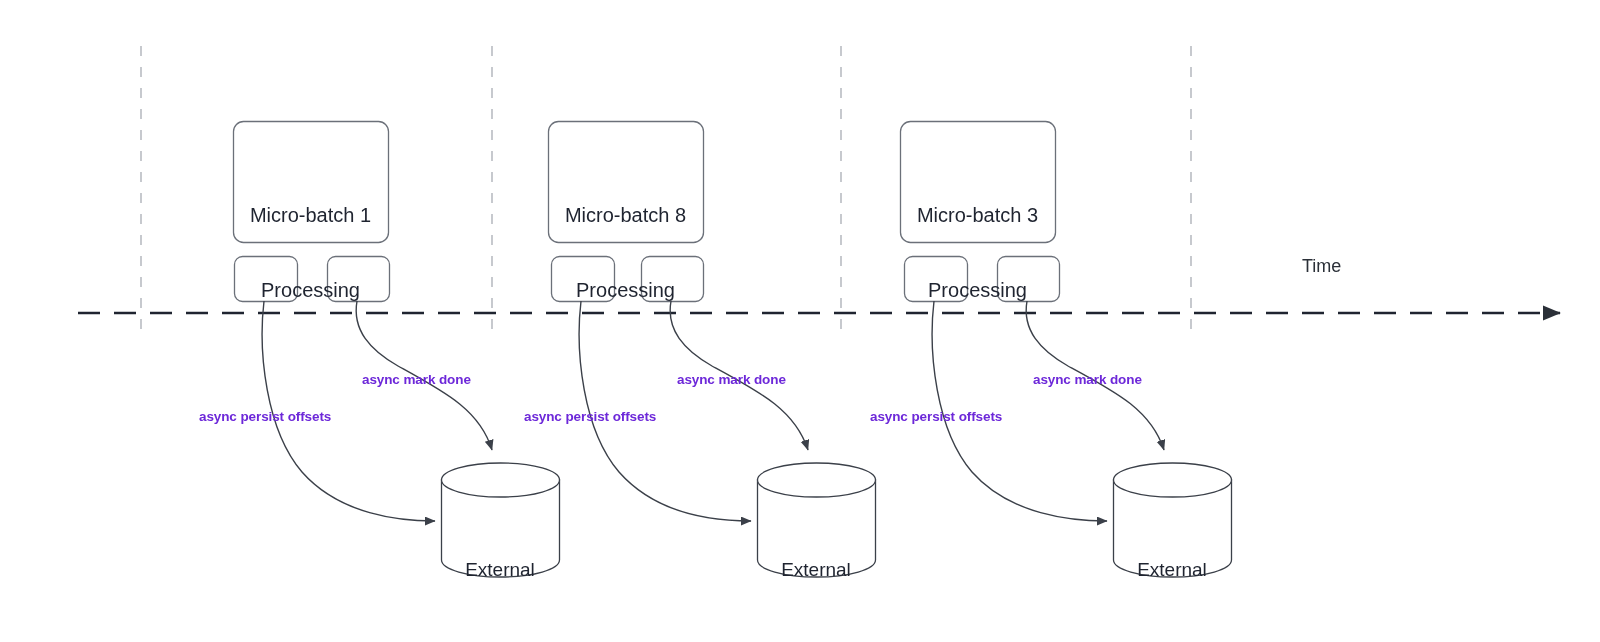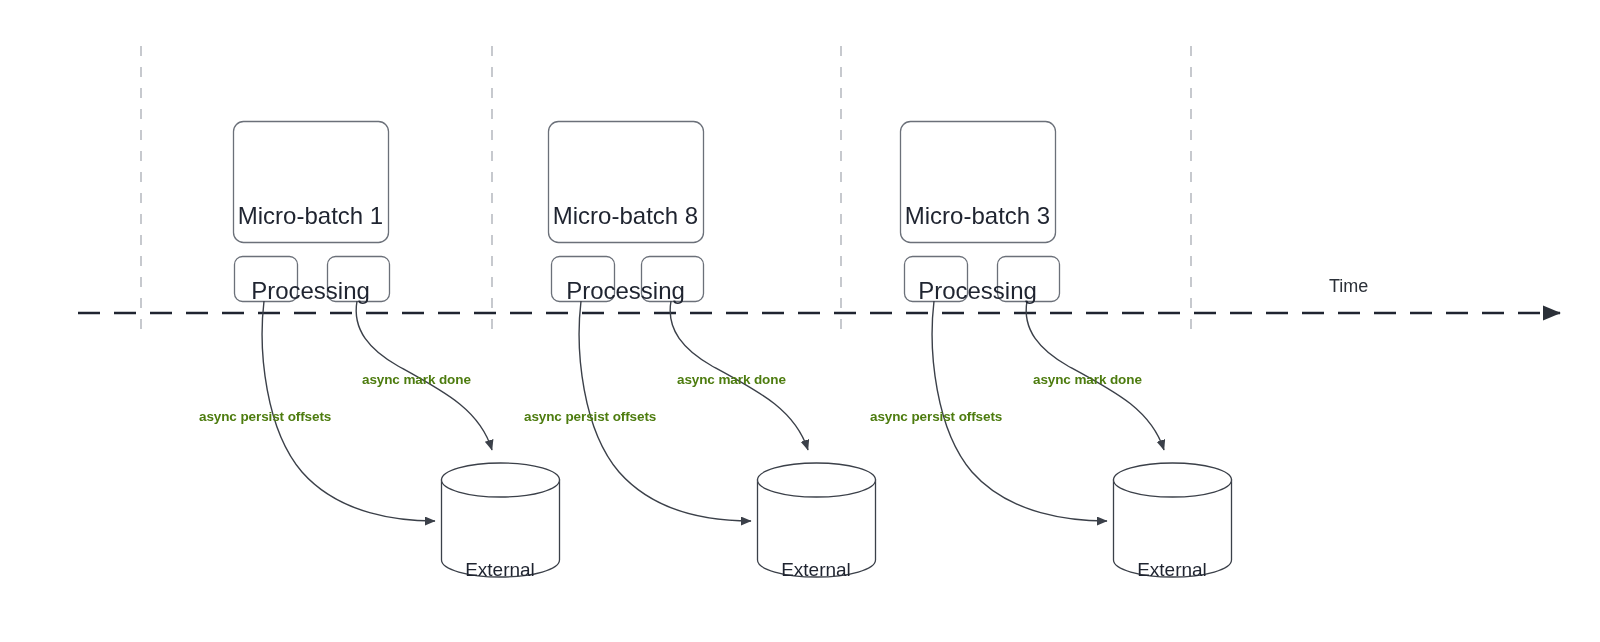--- a/index.html
+++ b/index.html
@@ -28,35 +28,35 @@
   }
   .box-label,
   .cyl-label,
   .edge-label,
   .axis-label {
     position: absolute;
     white-space: pre;
     pointer-events: none;
   }
   .box-label {
-    font-size: 24px;
+    font-size: 20px;
     line-height: 25px;
     color: #1f2430;
     text-align: center;
   }
   .cyl-label {
     font-size: 19px;
     line-height: 26px;
     color: #1f2430;
     text-align: center;
   }
   .edge-label {
     font-size: 13.5px;
     font-weight: bold;
-    color: #4d7c0f;
+    color: #6d28d9;
     letter-spacing: -0.1px;
     white-space: nowrap;
   }
   .axis-label {
     font-size: 18px;
     color: #2b3038;
   }
 </style>
 </head>
 <body>
@@ -159,15 +159,15 @@
 
   <div class="edge-label" style="left:362px; top:372px;">async mark done</div>
   <div class="edge-label" style="left:199px; top:409px;">async persist offsets</div>
 
   <div class="edge-label" style="left:677px; top:372px;">async mark done</div>
   <div class="edge-label" style="left:524px; top:409px;">async persist offsets</div>
 
   <div class="edge-label" style="left:1033px; top:372px;">async mark done</div>
   <div class="edge-label" style="left:870px; top:409px;">async persist offsets</div>
 
-  <div class="axis-label" style="left:1329px; top:256px;margin-top:20px;">Time</div>
+  <div class="axis-label" style="left:1302px; top:256px;">Time</div>
 
 </div>
 
 </body></html>

